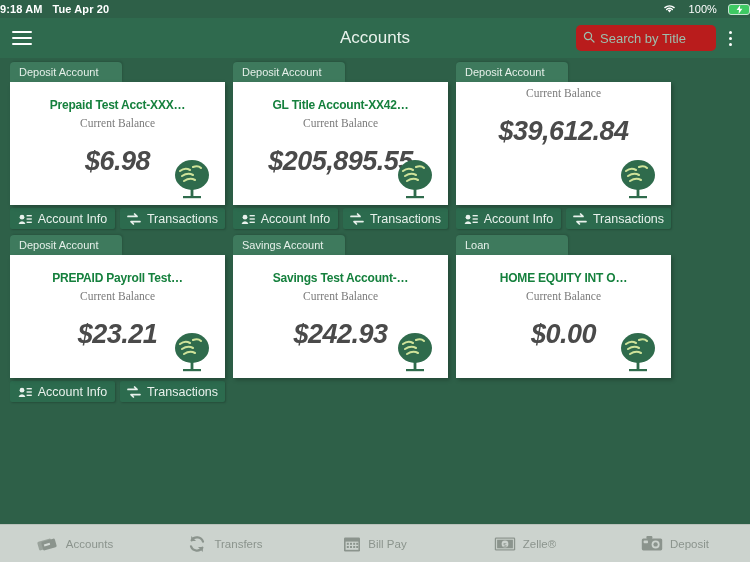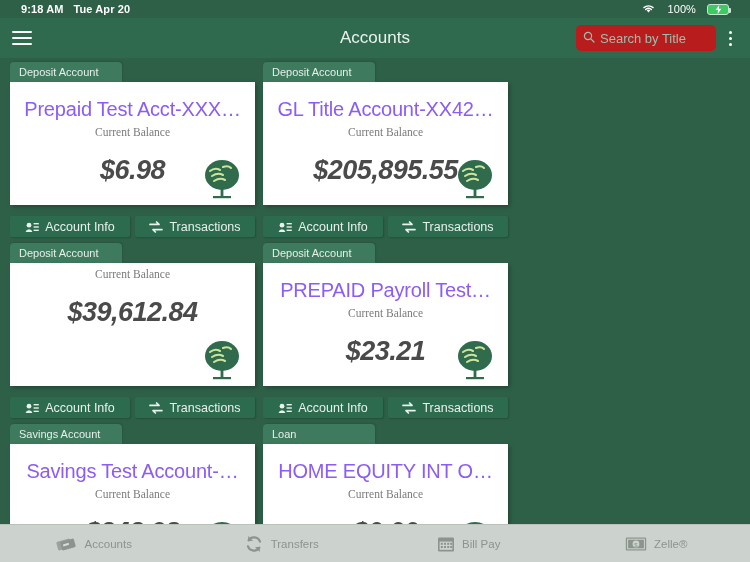--- a/index.html
+++ b/index.html
@@ -15,21 +15,21 @@
     width: 750px; height: 562px;
     background: #2e6048;
     overflow: hidden;
   }
 
   
   .statusbar {
     position: absolute; top: 0; left: 0;
     width: 750px; height: 18px;
     display: flex; align-items: center;
-    padding: 0 21px;
+    padding: 0 0;
     color: #ffffff;
     font-size: 11px;
     font-weight: bold;
     letter-spacing: .1px;
   }
   .sb-left { display: flex; align-items: center; gap: 10px; }
   .sb-right {
     margin-left: auto;
     display: flex; align-items: center; gap: 11px;
     font-size: 11px; font-weight: normal;
@@ -106,21 +106,21 @@
   .grid {
     position: absolute;
     top: 58px; left: 0;
     width: 750px; height: 466px;
     padding: 4px 6px 0 6px;
     display: flex; flex-wrap: wrap;
     align-content: flex-start;
     overflow: hidden;
   }
   .cardwrap {
-    width: 245px;
+    width: 215px;
     margin: 0 4px 6px 4px;
     position: relative;
   }
   .tab {
     display: inline-block;
     background: #3e7a5d;
     color: #e6f0ea;
     font-size: 11px;
     padding: 4px 10px 4px 9px;
     border-radius: 4px 4px 0 0;
@@ -128,27 +128,28 @@
     box-shadow: 1px -1px 2px rgba(0,0,0,.12);
   }
   .card {
     background: #ffffff;
     height: 123px;
     position: relative;
     box-shadow: 2px 2px 4px rgba(0,0,0,.25);
     overflow: hidden;
   }
   .acct-name {
-    color: #8b5cf6;
-    font-size: 20px;
+    color: #15803d;
+    font-size: 12px;
     text-align: center;
     white-space: nowrap;
     overflow: hidden;
     padding: 16px 6px 0 6px;
     letter-spacing: -.2px;
+    font-weight: bold;
   }
   .cb-label {
     color: #7a7a7a;
     font-size: 11.5px;
     text-align: center;
     margin-top: 5px;
     font-family: Liberation Serif, serif;
   }
   .balance {
     color: #4a4a4a;
@@ -173,21 +174,20 @@
     flex: 1;
     background: #2c6b4e;
     color: #e8f1ec;
     font-size: 12.5px;
     height: 21px;
     display: flex; align-items: center; justify-content: center;
     gap: 6px;
     border-radius: 2px;
     cursor: pointer;
     box-shadow: 1px 1px 2px rgba(0,0,0,.2);
-    margin-top: 8px;
   }
   .action svg { display: block; flex: none; }
 
   
   .tabbar {
     position: absolute;
     bottom: 0; left: 0;
     width: 750px; height: 38px;
     background: #ccd3ce;
     display: flex;
@@ -481,15 +481,27 @@
       <span>
         <svg width="22" height="16" viewBox="0 0 22 16">
           <rect x="0.8" y="1.4" width="20.4" height="13.2" rx="1.4" fill="#8b948d"></rect>
           <rect x="2.6" y="3.2" width="16.8" height="9.6" fill="none" stroke="#ccd3ce" stroke-width="1"></rect>
           <circle cx="11" cy="8" r="3.4" fill="#ccd3ce"></circle>
           <text x="11" y="10.6" font-size="6" font-family="Liberation Sans, sans-serif" fill="#8b948d" text-anchor="middle">$</text>
         </svg>
       </span>
       <span>Zelle®</span>
     </div>
+    <div class="tabitem">
+      <span>
+        <svg width="22" height="17" viewBox="0 0 22 17">
+          <rect x="0.8" y="3.4" width="20.4" height="12" rx="1.6" fill="#8b948d"></rect>
+          <rect x="5.4" y="1" width="6" height="3" rx="1" fill="#8b948d"></rect>
+          <circle cx="14.6" cy="9.4" r="4" fill="#ccd3ce"></circle>
+          <circle cx="14.6" cy="9.4" r="2.2" fill="#8b948d"></circle>
+          <rect x="2.6" y="5.6" width="4.4" height="2.6" rx="0.8" fill="#ccd3ce"></rect>
+        </svg>
+      </span>
+      <span>Deposit</span>
+    </div>
   </div>
 
 </div>
 
 </body></html>

